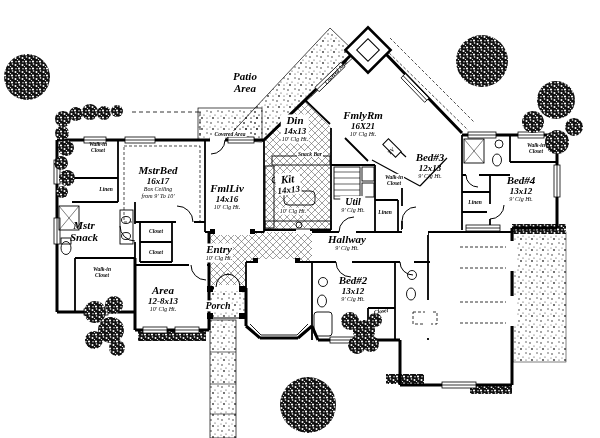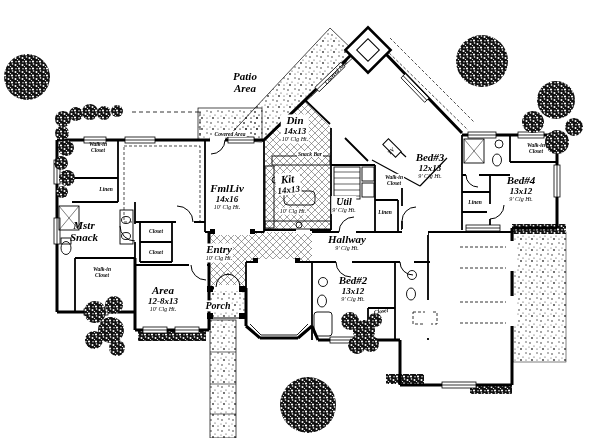--- a/index.html
+++ b/index.html
@@ -264,43 +264,54 @@
 </div>
 
 <div class="lbl" style="left:336px;top:72px;transform:translate(-50%,-50%) rotate(-47deg)">
   <span class="tn">Covered Area</span>
 </div>
 
 <div class="lbl" style="left:230px;top:134px">
   <span class="tn halo">Covered Area</span>
 </div>
 
+<div class="lbl" style="left:158px;top:182px">
+  <span class="nm">MstrBed</span>
+  <span class="dm">16x17</span>
+  <span class="cg">Box Ceiling</span>
+  <span class="cg">from 9' To 10'</span>
+</div>
 
 <div class="lbl" style="left:227px;top:197px">
   <span class="nm">FmlLiv</span>
   <span class="dm">14x16</span>
   <span class="cg">10' Clg Ht.</span>
 </div>
 
 <div class="lbl halo" style="left:295px;top:129px">
   <span class="nm">Din</span>
   <span class="dm">14x13</span>
   <span class="cg">10' Clg Ht.</span>
 </div>
 
+<div class="lbl" style="left:363px;top:124px">
+  <span class="nm">FmlyRm</span>
+  <span class="dm">16X21</span>
+  <span class="cg">10' Clg Ht.</span>
+</div>
 
 <div class="lbl halo" style="left:288px;top:184px;transform:translate(-50%,-50%) rotate(-6deg)">
   <span class="nm">Kit</span>
   <span class="dm">14x13</span>
 </div>
 <div class="lbl halo" style="left:293px;top:211px">
   <span class="cg">10' Clg Ht.</span>
 </div>
 
-<div class="lbl halo" style="left:344px;top:205px">
+<div class="lbl halo" style="left:353px;top:205px">
   <span class="nm10">Util</span>
   <span class="cg">9' Clg Ht.</span>
 </div>
 
 <div class="lbl" style="left:430px;top:166px">
   <span class="nm">Bed#3</span>
   <span class="dm">12x13</span>
   <span class="cg">9' Clg Ht.</span>
 </div>
 

